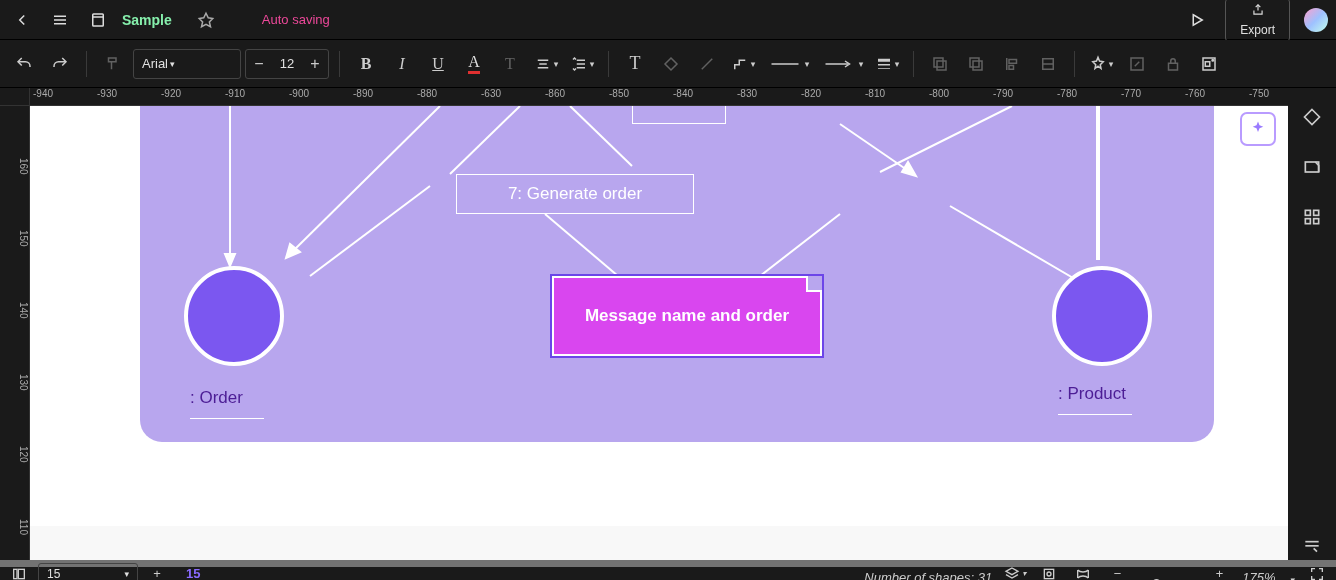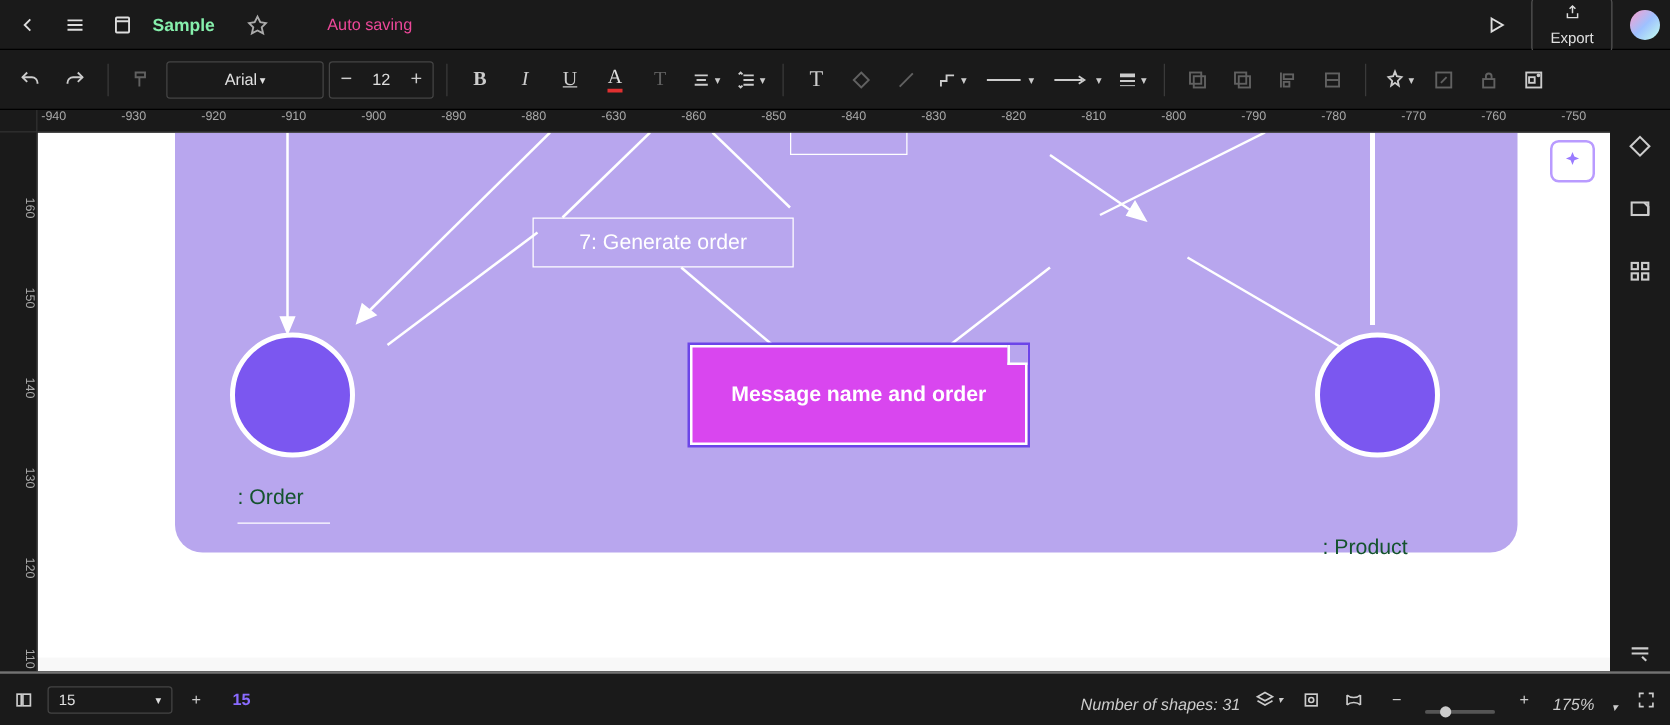--- a/index.html
+++ b/index.html
@@ -16,21 +16,21 @@
   .star-btn { color: #aaa; margin-left: 10px; }
   .tb-right { display: flex; align-items: center; gap: 14px; }
   .export-btn { display: flex; align-items: center; gap: 6px; border: 1px solid #555; padding: 4px 14px; border-radius: 4px; font-size: 12px; cursor: pointer; flex-direction: column; }
   .avatar { width: 24px; height: 24px; border-radius: 50%; background: linear-gradient(135deg,#ff9ecb,#9ec1ff,#c5ffec); }
 
   
   .toolbar { height: 48px; background: #1a1a1a; display: flex; align-items: center; padding: 0 8px; gap: 4px; border-bottom: 1px solid #000; }
   .tool-btn { width: 32px; height: 32px; display: flex; align-items: center; justify-content: center; color: #ccc; border-radius: 4px; cursor: pointer; }
   .tool-btn svg { width: 18px; height: 18px; stroke: currentColor; fill: none; stroke-width: 2; }
   .tool-sep { width: 1px; height: 26px; background: #3a3a3a; margin: 0 6px; }
-  .font-select { display: flex; align-items: center; justify-content: center; width: 126px; height: 30px; border: 1px solid #444; border-radius: 3px; padding: 0 8px; font-size: 13px; cursor: pointer; }
+  .font-select { display: flex; align-items: center; justify-content: flex-start; width: 108px; height: 30px; border: 1px solid #444; border-radius: 3px; padding: 0 8px; font-size: 13px; cursor: pointer; }
   .size-group { display: flex; align-items: center; border: 1px solid #444; border-radius: 3px; height: 30px; }
   .size-group .tool-btn { width: 26px; height: 28px; }
   .size-val { width: 30px; text-align: center; font-size: 13px; }
   .caret { font-size: 9px; margin-left: 2px; }
   .disabled { opacity: .4; }
   .text-style { font-family: serif; font-size: 16px; }
 
   
   .work { position: relative; flex: 1; display: flex; overflow: hidden; }
   .ruler-h { position: absolute; left: 30px; right: 48px; top: 0; height: 18px; background: #1a1a1a; z-index: 5; display: flex; font-size: 10px; color: #aaa; overflow: hidden; border-bottom:1px solid #333;}
@@ -39,45 +39,45 @@
   .ruler-v span { flex: 0 0 72px; writing-mode: vertical-rl; text-align: right; padding-bottom: 3px; }
   .ruler-corner { position:absolute; left:0; top:0; width:30px; height:18px; background:#1a1a1a; z-index:6; border-right:1px solid #333; border-bottom:1px solid #333;}
 
   .canvas-wrap { position: absolute; left: 30px; top: 18px; right: 48px; bottom: 0; background: #f8f8f8; overflow: hidden; }
   .page { position: absolute; left: 0; top: 0; right: 0; height: 420px; background: #fff; }
   .diagram { position: absolute; left: 110px; top: 0; width: 1074px; height: 336px; background: #b8a6ee; border-radius: 0 0 22px 22px; }
 
   .d-circle { position: absolute; width: 100px; height: 100px; border-radius: 50%; background: #7b57f0; border: 4px solid #fff; }
   .circle1 { left: 44px; top: 160px; }
   .circle2 { left: 912px; top: 160px; }
-  .d-label { position: absolute; color: #14532d; font-size: 17px; }
+  .d-label { position: absolute; color: #4c1d95; font-size: 17px; }
   .lab1 { left: 50px; top: 282px; }
-  .lab2 { left: 918px; top: 278px; margin-top: 44px; }
+  .lab2 { left: 918px; top: 278px; }
   .lab1::after, .lab2::after { content: ""; display: block; width: 74px; height: 1px; background: #fff; margin-top: 10px; }
 
   .d-box { position: absolute; border: 1.5px solid #fff; color: #fff; font-size: 17px; display: flex; align-items: center; justify-content: center; padding: 6px 12px; }
   .box-top { left: 492px; top: -4px; width: 94px; height: 22px; }
-  .box-gen { left: 286px; top: 68px; width: 209px; height: 40px; }
+  .box-gen { left: 316px; top: 68px; width: 238px; height: 40px; }
   .box-ret { left: 596px; top: 68px; width: 206px; height: 40px; }
 
   .note { position: absolute; left: 412px; top: 170px; width: 270px; height: 80px; background: #d946ef; border: 2px solid #fff; color: #fff; font-size: 17px; font-weight: 600; display: flex; align-items: center; justify-content: center; box-shadow: 0 0 0 2px #6c45e8; }
   .note::after { content: ""; position: absolute; right: -2px; top: -2px; width: 14px; height: 14px; background: #b8a6ee; border-left: 2px solid #fff; border-bottom: 2px solid #fff; }
 
   .diagram svg.arrows { position: absolute; inset: 0; }
 
   
   .right-rail { position: absolute; right: 0; top: 0; bottom: 0; width: 48px; background: #1a1a1a; display: flex; flex-direction: column; align-items: center; gap: 20px; padding-top: 14px; z-index:6;}
   .rail-btn { width: 30px; height: 30px; display: flex; align-items: center; justify-content: center; color: #ccc; cursor: pointer; }
   .rail-btn svg { width: 20px; height: 20px; stroke: currentColor; fill: none; stroke-width: 2; }
   .rail-spacer { flex: 1; }
 
   .ai-badge { position: absolute; right: 60px; top: 24px; width: 36px; height: 34px; border: 2px solid #b99bff; border-radius: 7px; background: #fff; display: flex; align-items: center; justify-content: center; color: #8a6bff; z-index: 7;}
 
   
-  .bottombar { height: 43px; background: #1a1a1a; display: flex; align-items: center; padding: 0 8px; gap: 8px; font-size: 13px; border-top:2px solid #737373;}
+  .bottombar { height: 20px; background: #1a1a1a; display: flex; align-items: center; padding: 0 8px; gap: 8px; font-size: 13px; border-top:7px solid #737373;}
   .bb-left { display: flex; align-items: center; gap: 8px; }
   .page-select { display: flex; align-items: center; justify-content: space-between; width: 100px; height: 22px; border: 1px solid #444; border-radius: 3px; padding: 0 8px; font-size: 12px; cursor: pointer; }
   .page-cur { color: #8a6bff; margin-left: 10px; font-weight:600;}
   .bb-spacer { flex: 1; }
   .bb-right { display: flex; align-items: flex-end; gap: 12px; color:#ccc;font-style:italic;}
   .zoom-slider { width: 56px; height: 3px; background: #555; border-radius: 2px; position: relative; }
   .zoom-slider::after { content: ""; position: absolute; left: 12px; top: -3px; width: 9px; height: 9px; background: #ccc; border-radius: 50%; }
   .small-btn { width: 22px; height: 22px; display:flex; align-items:center; justify-content:center; cursor:pointer; color:#ccc;}
   .small-btn svg { width:16px; height:16px; stroke:currentColor; fill:none; stroke-width:2;}
 </style>

